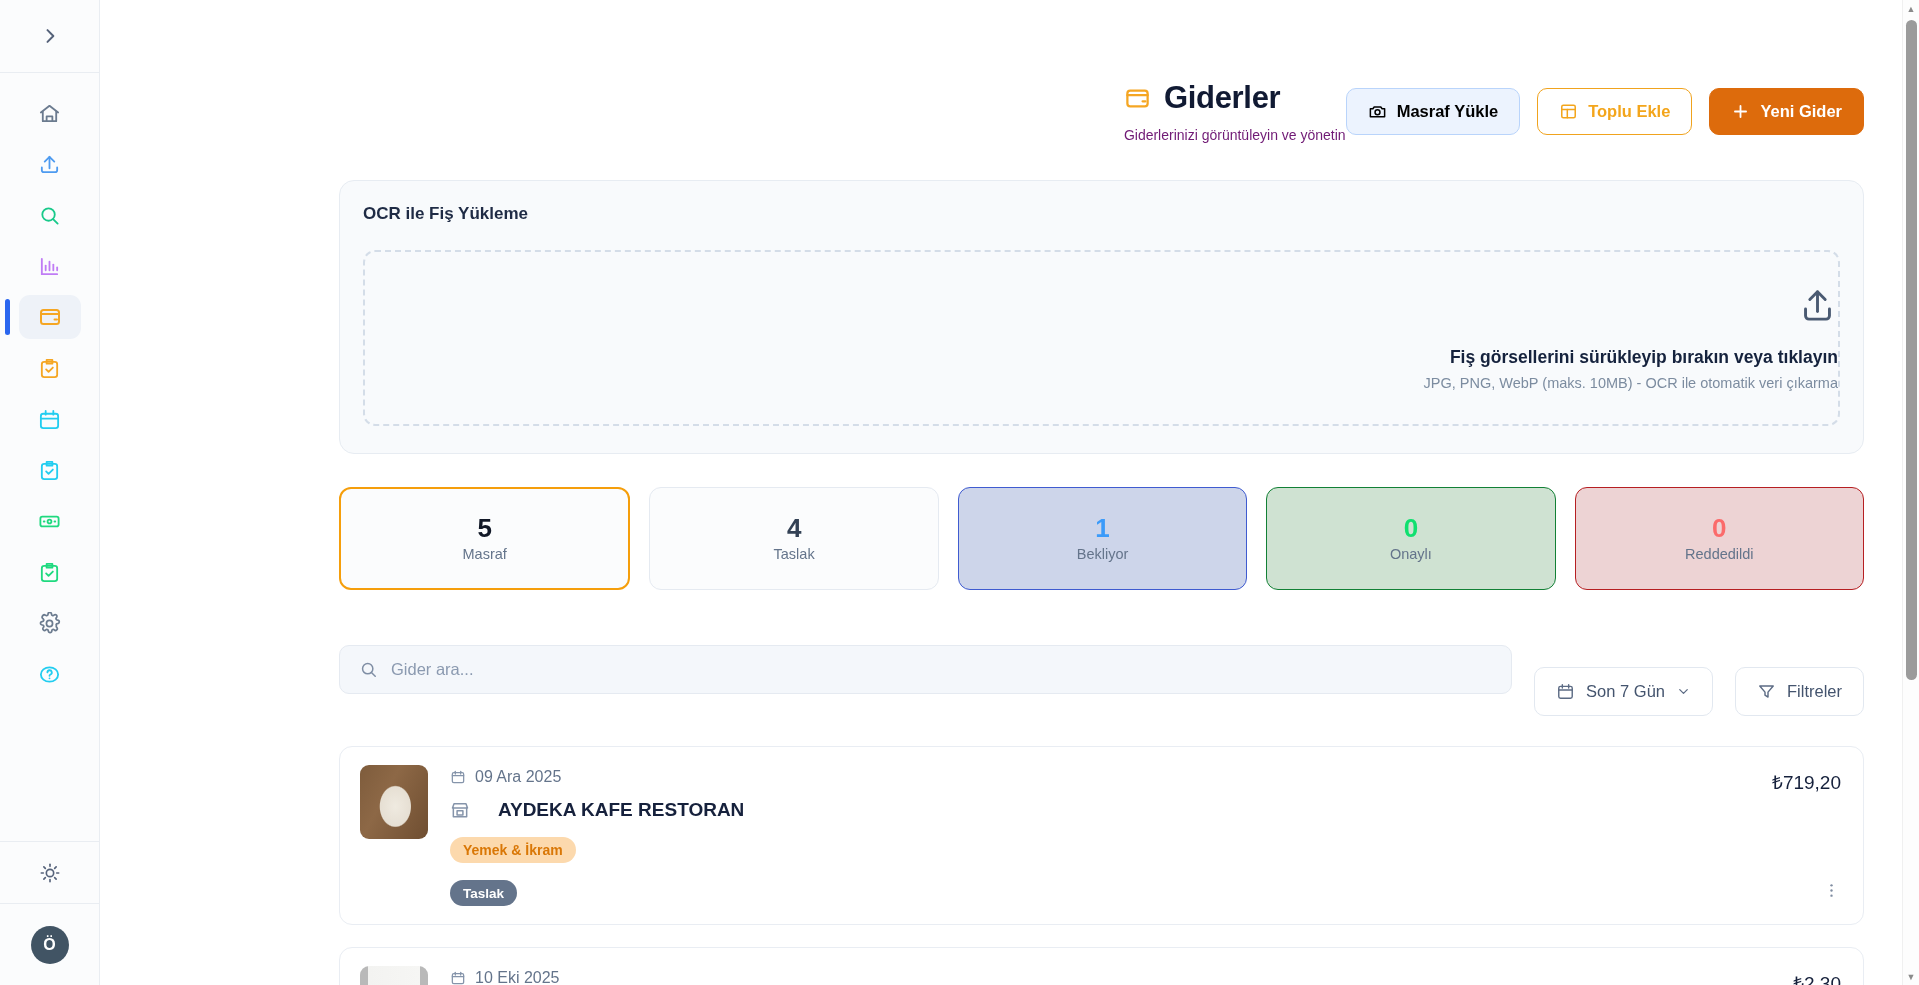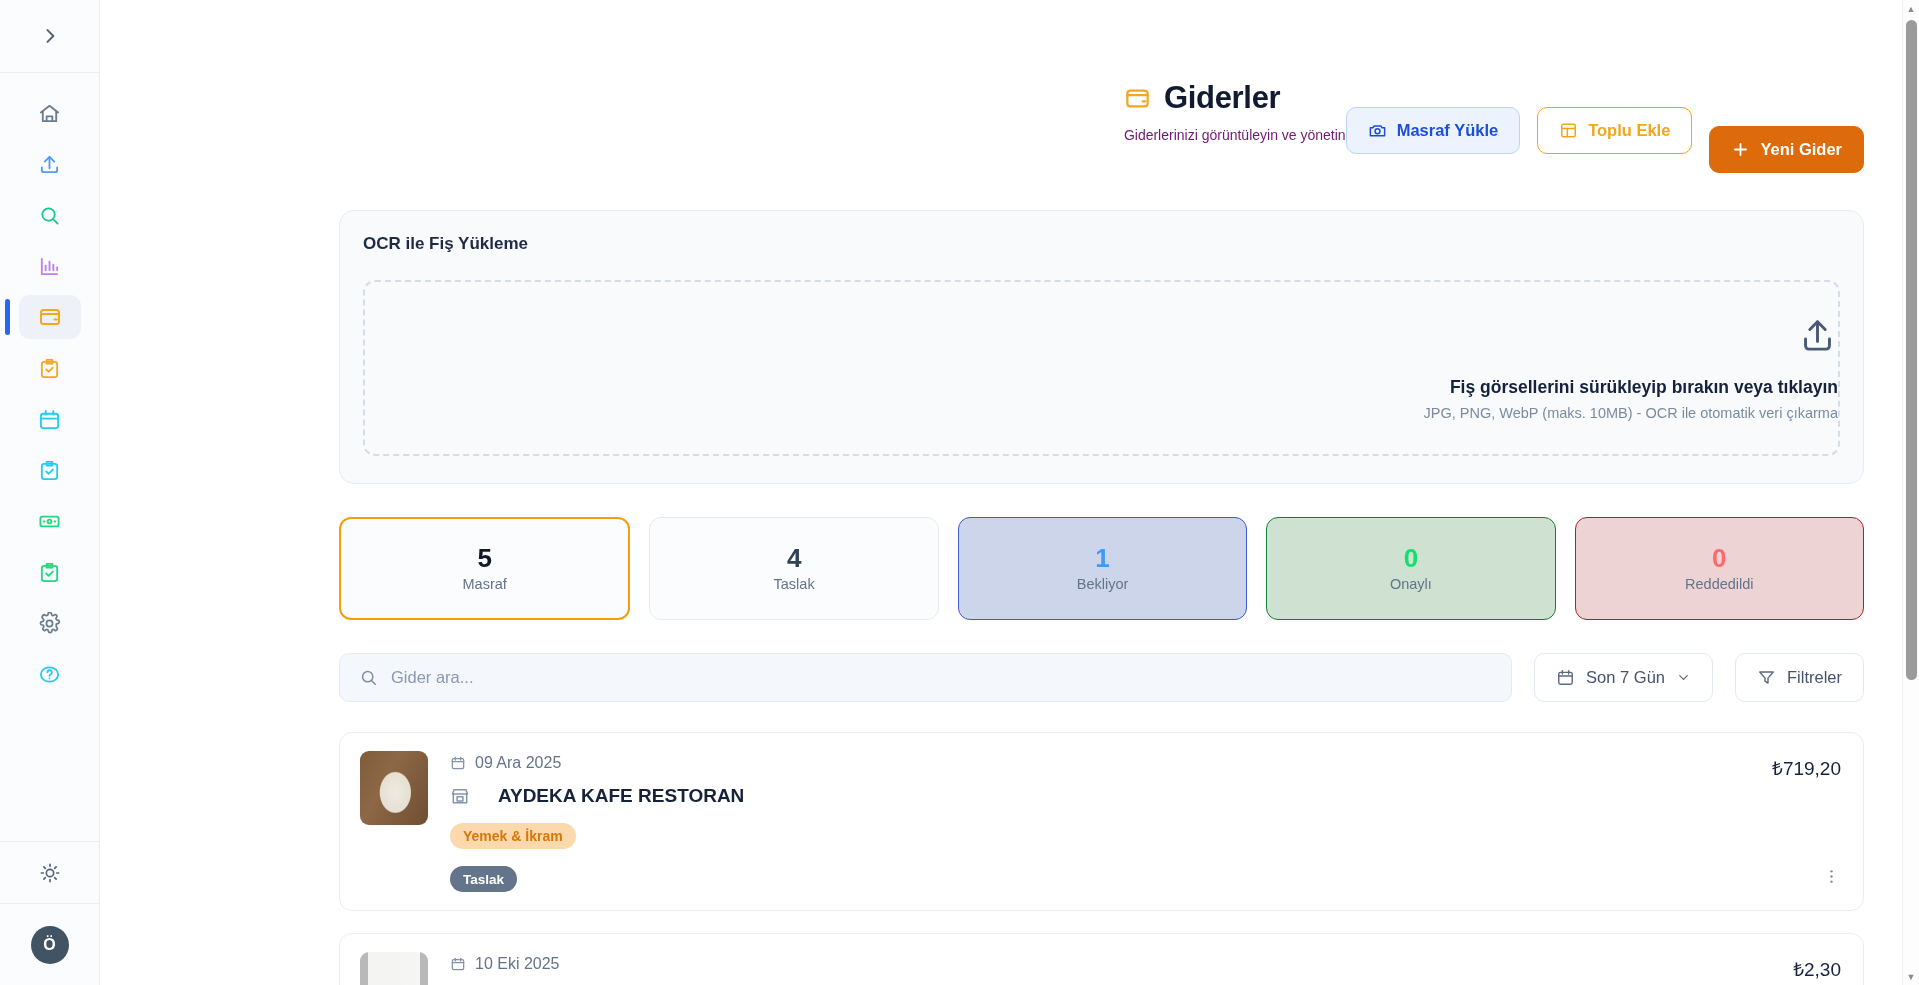--- a/index.html
+++ b/index.html
@@ -63,23 +63,23 @@
   
   .page-head { display: flex; align-items: flex-start; justify-content: flex-end; }
   .title-row { display: flex; align-items: center; gap: 13px; }
   .page-title { font-size: 31px; font-weight: 700; color: #111a33; letter-spacing: -0.3px; }
   .page-sub { margin-top: 11px; font-size: 14px; color: #701a75; }
   .head-actions { display: flex; gap: 17px; align-items: center; padding-top: 8px; }
   .btn {
     height: 47px; border-radius: 10px; display: inline-flex; align-items: center; gap: 10px;
     padding: 0 21px; font-size: 16.5px; font-weight: 600; cursor: pointer; white-space: nowrap;
   }
-  .btn-upload { background: #ecf3fe; border: 1px solid #b9d4fb; color: #1d4ed8; }
+  .btn-upload { background: #ecf3fe; border: 1px solid #b9d4fb; color: #000000; }
   .btn-bulk { background: #ffffff; border: 1px solid #f0a31e; color: #f3a51b; }
-  .btn-new { background: #dd6b0c; border: 1px solid #dd6b0c; color: #ffffff; margin-top: 38px; }
+  .btn-new { background: #dd6b0c; border: 1px solid #dd6b0c; color: #ffffff; }
 
   
   .ocr-card {
     margin-top: 37px; background: #f8fafc; border: 1px solid #e7ecf2;
     border-radius: 15px; padding: 23px 23px 27px 23px;
   }
   .ocr-title { font-size: 17px; font-weight: 700; color: #1f2b45; }
   .dropzone {
     margin-top: 26px; height: 176px; border: 2px dashed #d4dde8; border-radius: 12px;
     display: flex; flex-direction: column; align-items: flex-end; justify-content: center;
@@ -106,21 +106,21 @@
     border-radius: 10px; display: flex; align-items: center; gap: 13px; padding: 0 19px;
   }
   .search-box input {
     border: none; outline: none; background: transparent; flex: 1;
     font-size: 16.5px; color: #2b3a52; font-family: "Liberation Sans", sans-serif;
   }
   .search-box input::placeholder { color: #8b9ab0; }
   .pill-btn {
     height: 49px; background: #ffffff; border: 1px solid #e2e8f0; border-radius: 10px;
     display: inline-flex; align-items: center; gap: 11px; padding: 0 21px;
-    font-size: 16.5px; color: #44546e; cursor: pointer; white-space: nowrap;
+    font-size: 16.5px; color: #44546e; cursor: pointer; white-space: nowrap; margin-top: 44px;
   }
 
   
   .exp-list { margin-top: 30px; display: flex; flex-direction: column; gap: 22px; padding-bottom: 40px; }
   .exp-row {
     background: #ffffff; border: 1px solid #e9edf3; border-radius: 13px;
     padding: 18px 20px; display: flex; gap: 22px; position: relative; min-height: 152px;
     cursor: pointer;
   }
   .thumb { width: 68px; height: 74px; border-radius: 9px; flex: 0 0 68px; overflow: hidden; }

